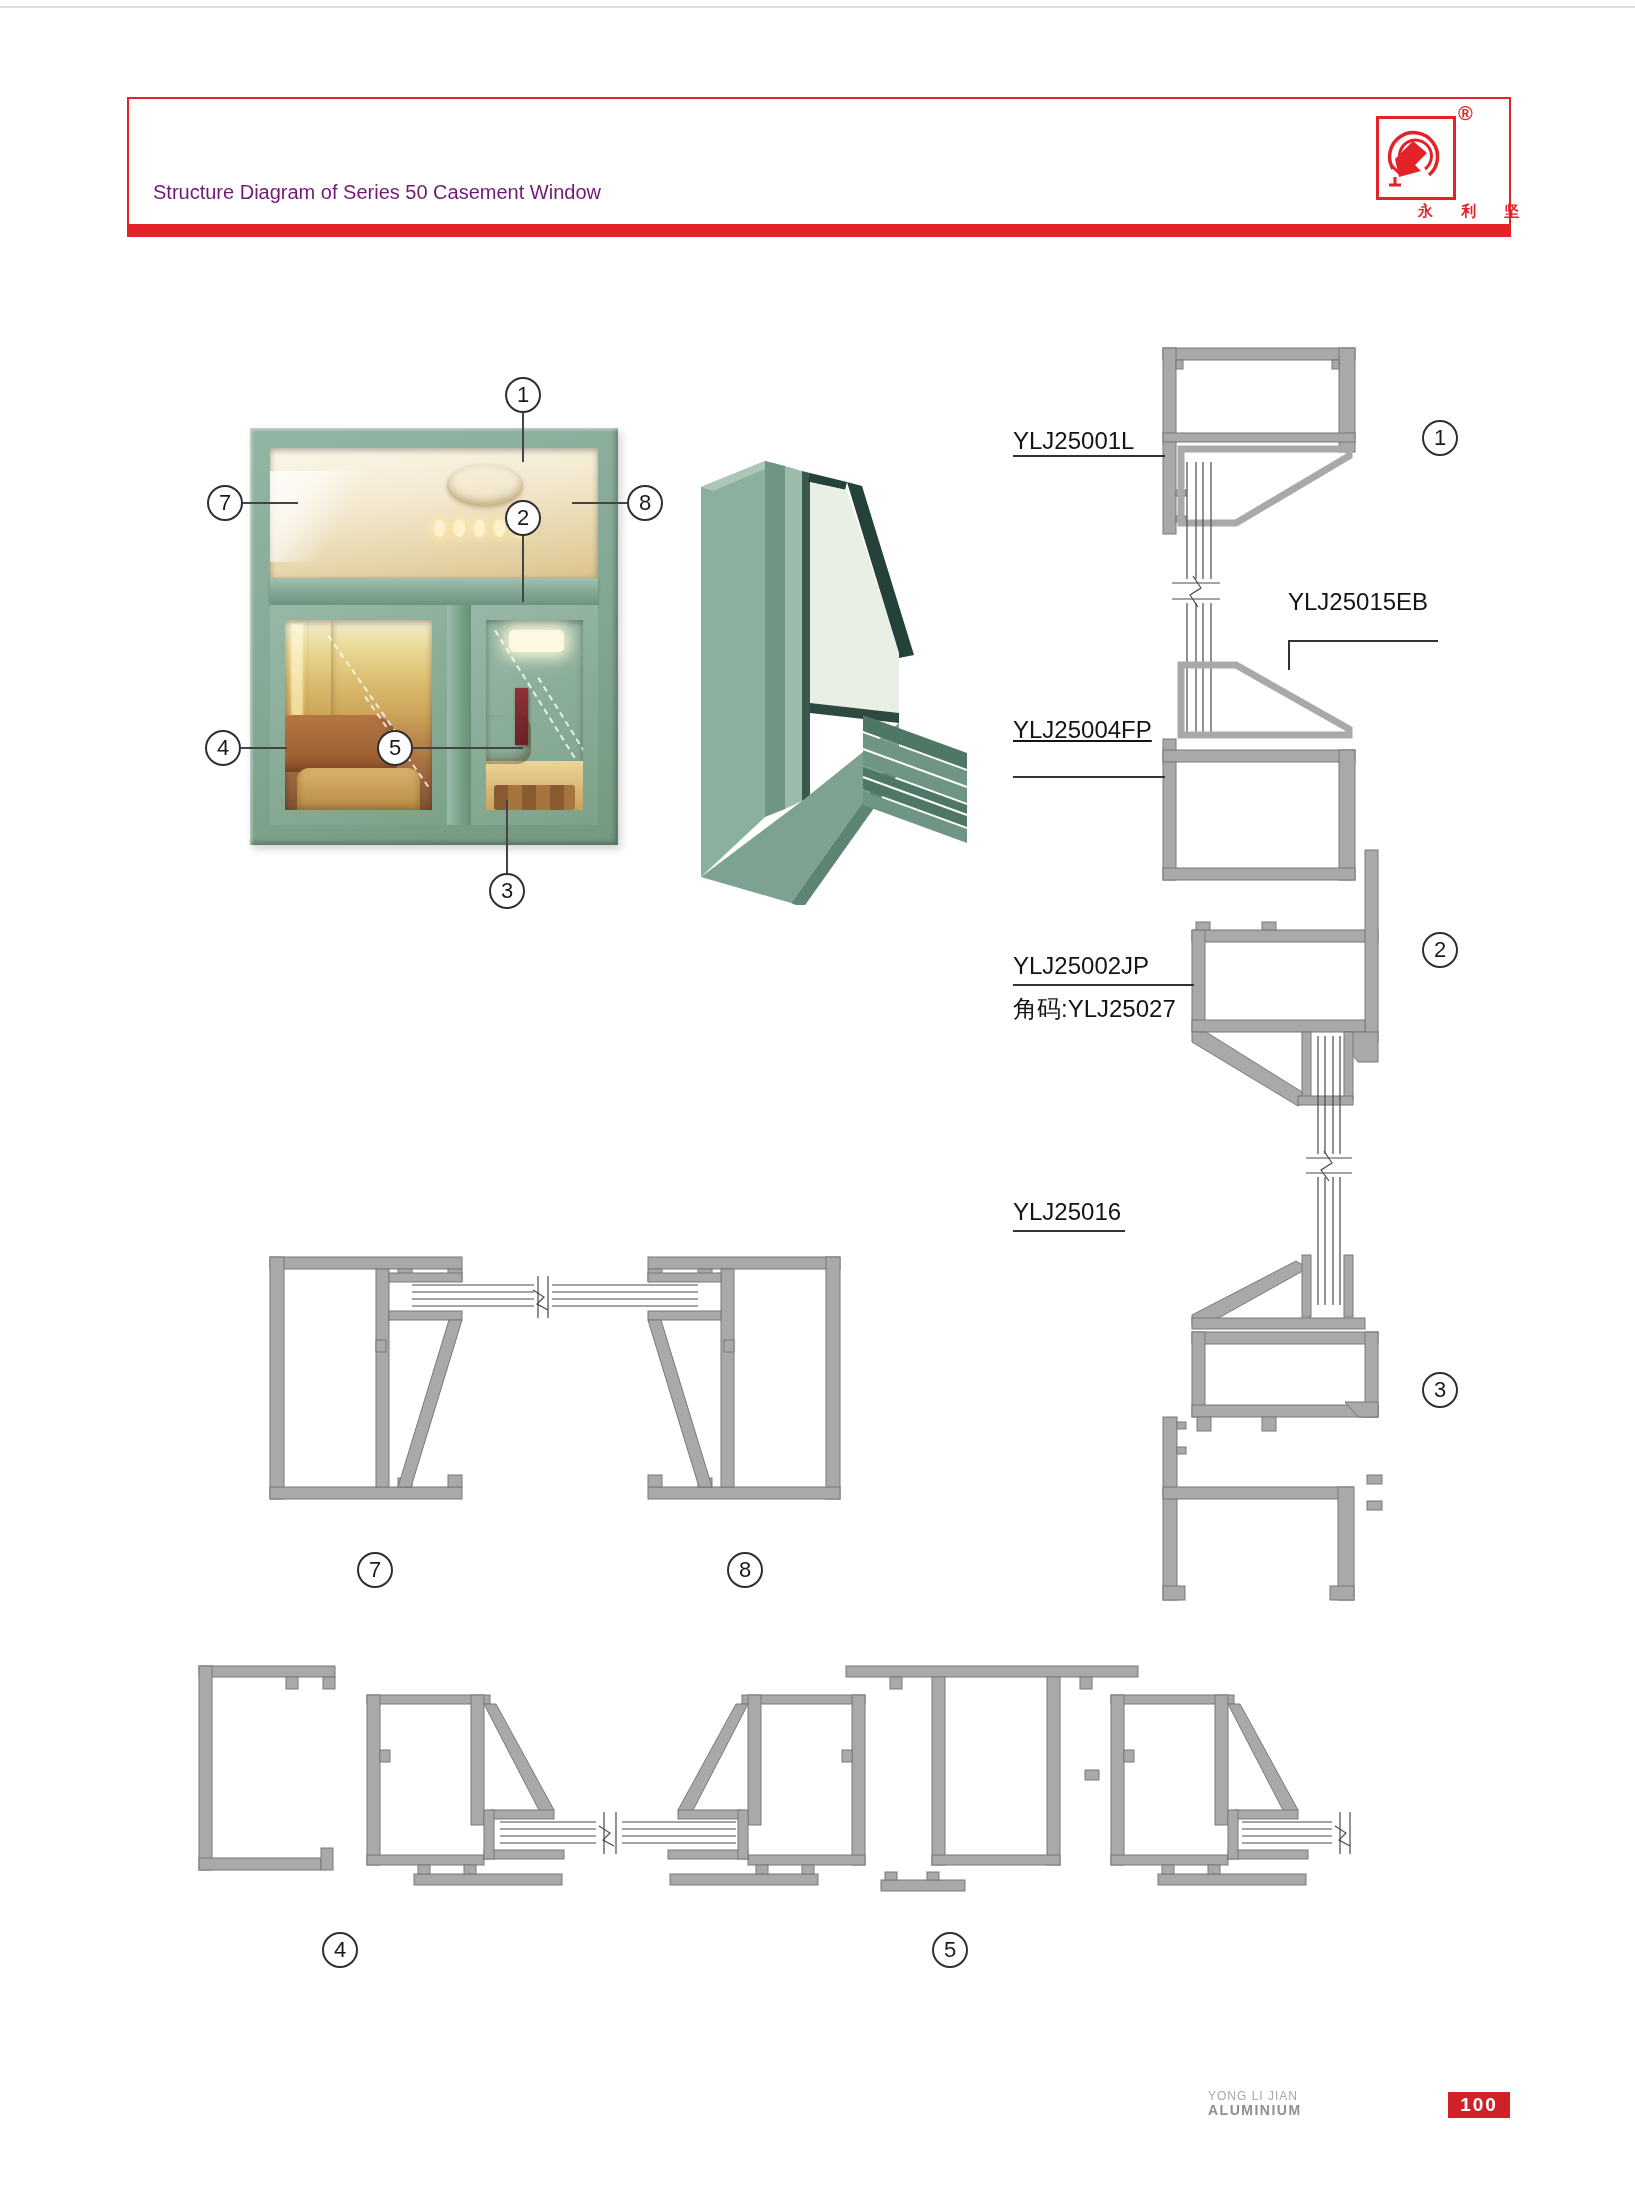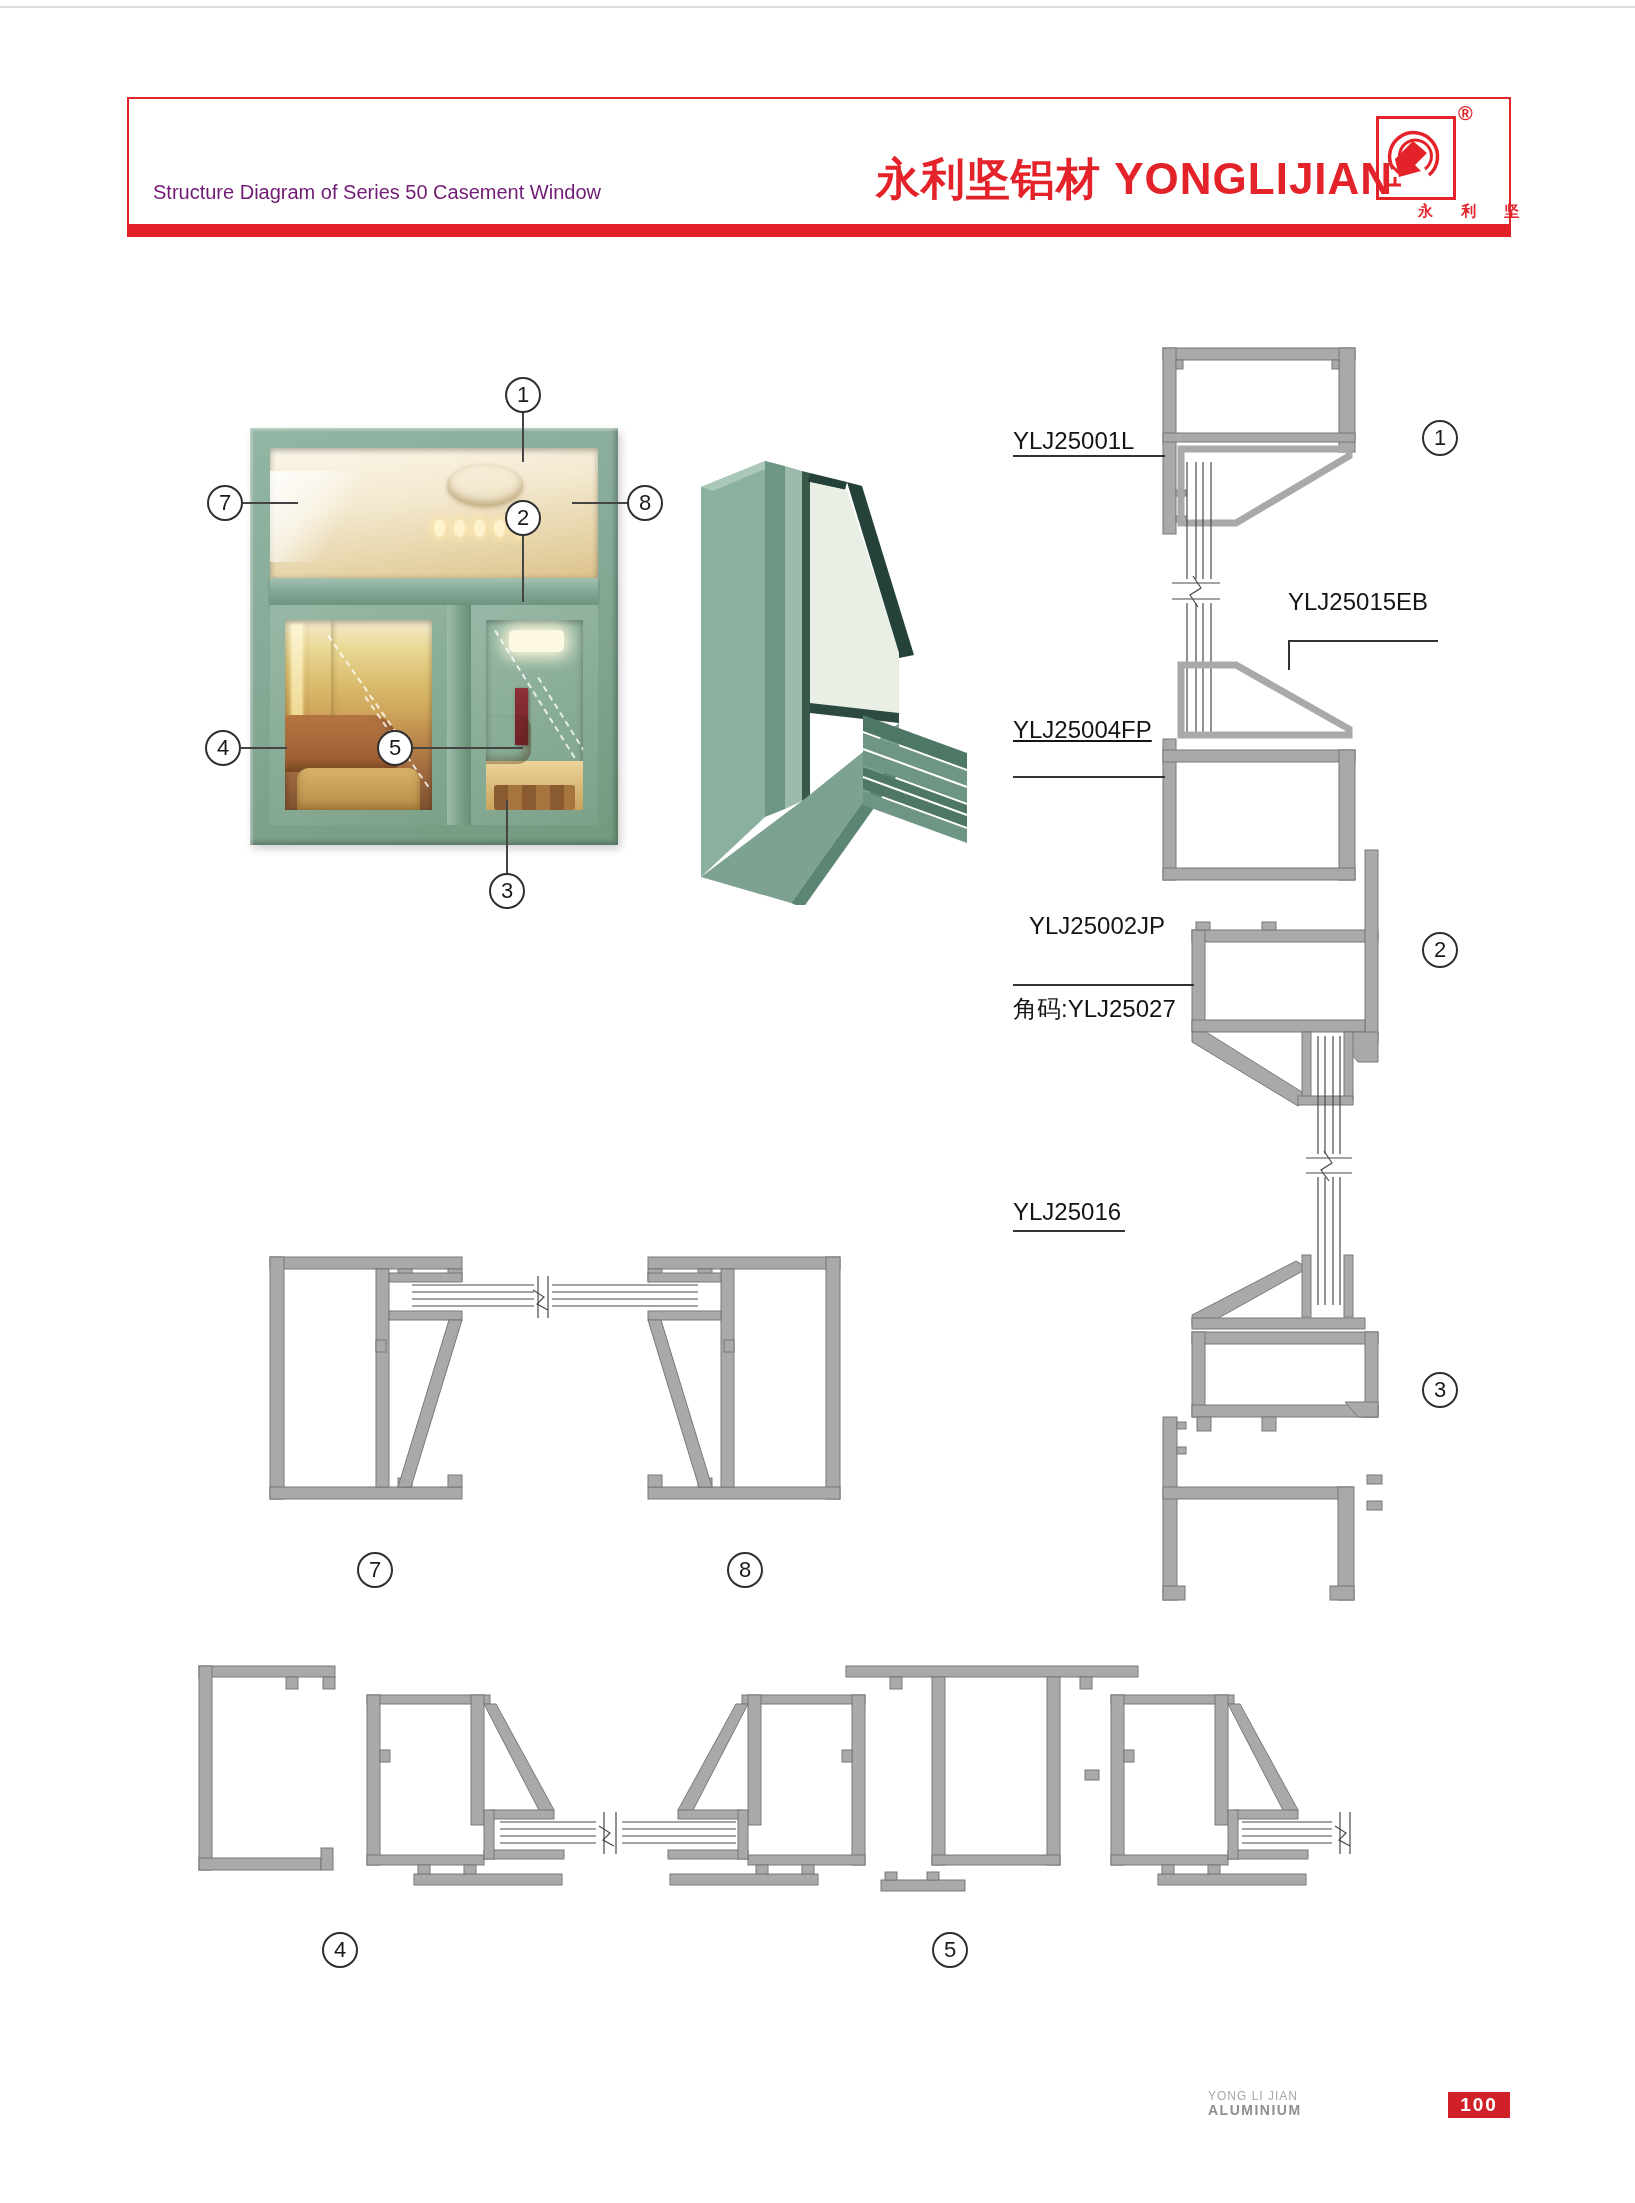--- a/index.html
+++ b/index.html
@@ -69,21 +69,20 @@
 </head>
 <body>
 
 <div id="page">
 
   <div class="abs top-rule"></div>
 
   <div class="abs hdr-frame"></div>
   <div class="abs hdr-bar"></div>
   <div class="abs title-en">Structure Diagram of Series 50 Casement Window</div>
-  <div class="abs brand">永利坚铝材 YONGLIJIAN</div>
 
   <div class="abs logo-box">
     <svg width="68" height="72" viewBox="0 0 68 72">
       <path d="M14,50 A24,24 0 1 1 50,56" fill="none" stroke="#e32229" stroke-width="3.5"></path>
       <path d="M22,44 A16,16 0 1 1 46,50" fill="none" stroke="#e32229" stroke-width="3"></path>
       <polygon points="16,40 34,22 48,34 36,46 42,52 20,58" fill="#e32229"></polygon>
       <path d="M12,46 L20,54 M16,58 L16,66 M10,66 L22,66" stroke="#e32229" stroke-width="3" fill="none"></path>
     </svg>
   </div>
   <div class="abs logo-reg">®</div>
@@ -236,21 +235,21 @@
   <div class="abs plabel" style="left:1013px;top:427px;">YLJ25001L</div>
   <div class="abs pline" style="left:1013px;top:455px;width:152px;"></div>
 
   <div class="abs plabel" style="left:1288px;top:588px;">YLJ25015EB</div>
   <div class="abs pline" style="left:1288px;top:640px;width:150px;"></div>
   <div class="abs pvline" style="left:1288px;top:640px;height:30px;"></div>
 
   <div class="abs plabel" style="left:1013px;top:716px;text-decoration:underline;">YLJ25004FP</div>
   <div class="abs pline" style="left:1013px;top:776px;width:152px;"></div>
 
-  <div class="abs plabel" style="left:1013px;top:912px;margin-left:16px;">YLJ25002JP</div>
+  <div class="abs plabel" style="left:1013px;top:952px;">YLJ25002JP</div>
   <div class="abs pline" style="left:1013px;top:984px;width:181px;"></div>
   <div class="abs plabel" style="left:1013px;top:993px;">角码:YLJ25027</div>
 
   <div class="abs plabel" style="left:1013px;top:1198px;">YLJ25016</div>
   <div class="abs pline" style="left:1013px;top:1230px;width:112px;"></div>
 
   <div class="abs co" style="left:1422px;top:420px;">1</div>
   <div class="abs co" style="left:1422px;top:932px;">2</div>
   <div class="abs co" style="left:1422px;top:1372px;">3</div>
 

